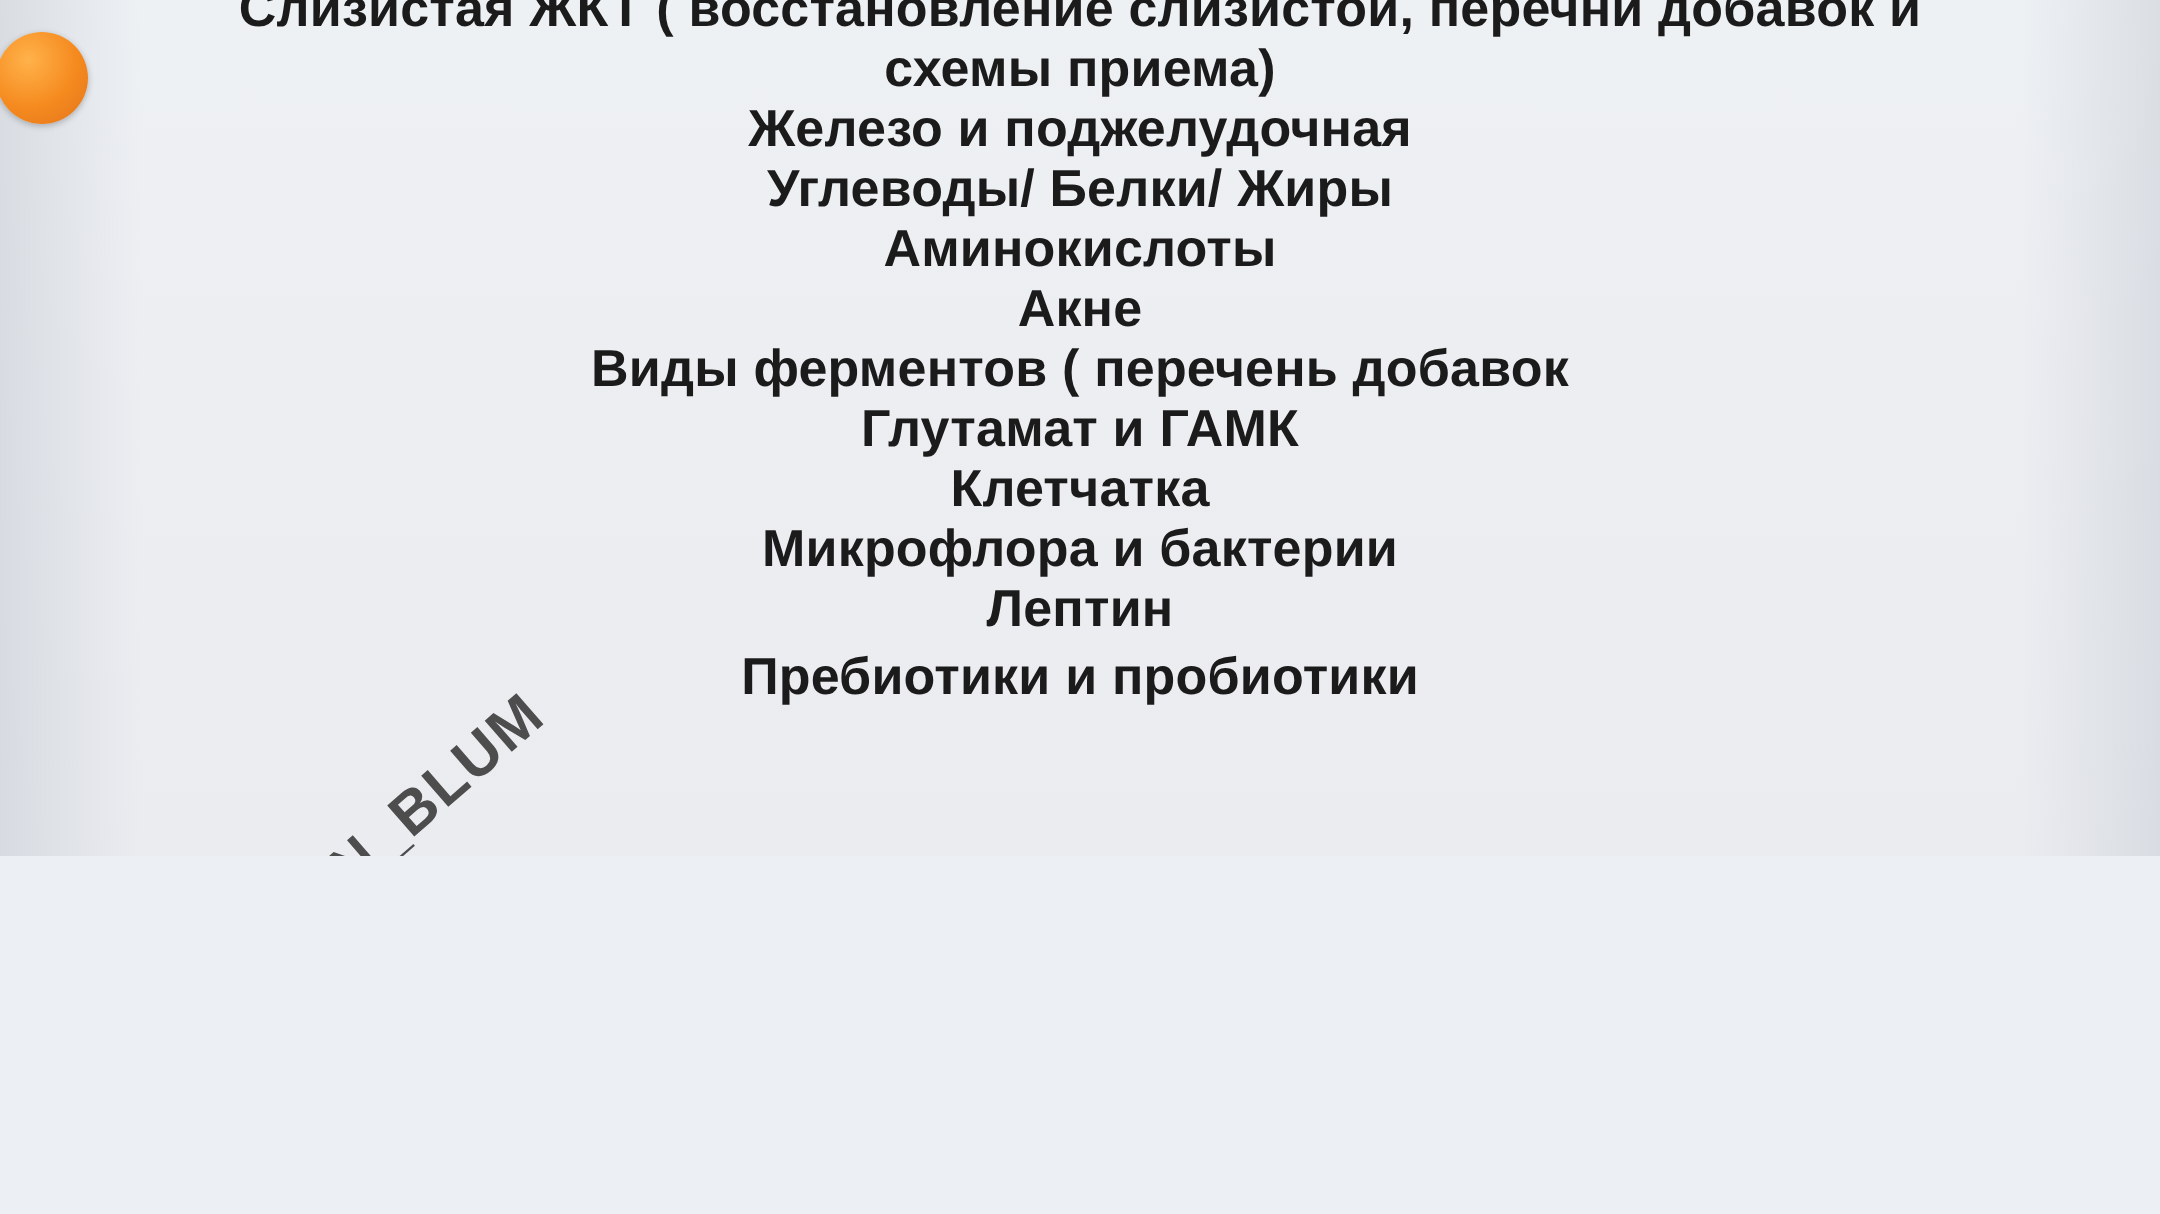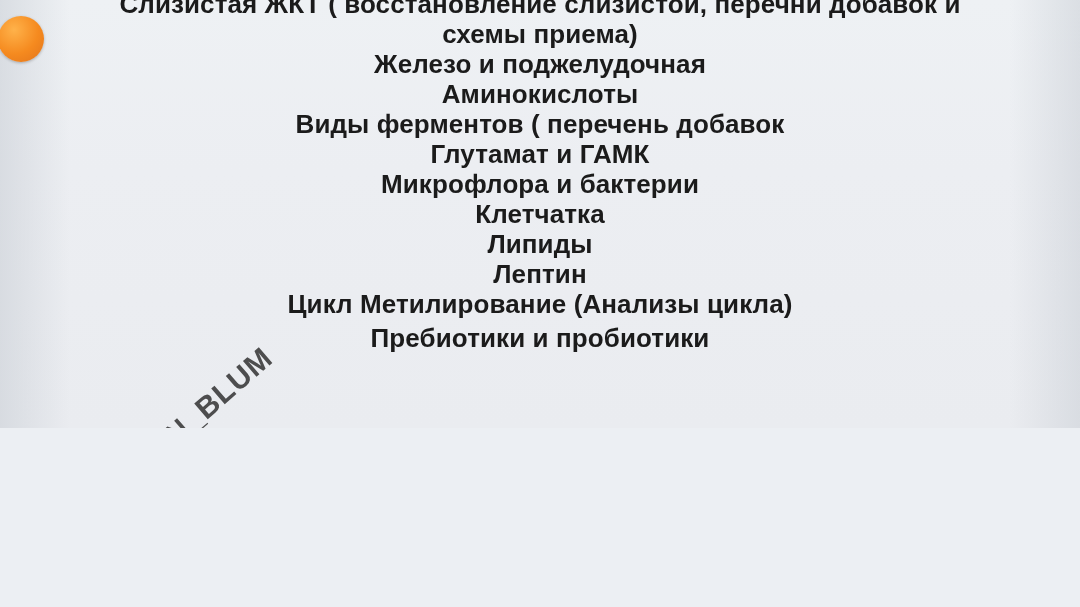--- a/index.html
+++ b/index.html
@@ -100,27 +100,27 @@
 <body>
 
 <div id="page">
 
   <div id="sticker"></div>
 
   <div id="lines">
     <div class="line clipped-top">Слизистая ЖКТ ( восстановление слизистой, перечни добавок и</div>
     <div class="line">схемы приема)</div>
     <div class="line">Железо и поджелудочная</div>
+    <div class="line">Углеводы/ Белки/ Жиры</div>
     <div class="line">Аминокислоты</div>
+    <div class="line">Акне</div>
     <div class="line">Виды ферментов ( перечень добавок</div>
     <div class="line">Глутамат и ГАМК</div>
+    <div class="line">Клетчатка</div>
     <div class="line">Микрофлора и бактерии</div>
-    <div class="line">Клетчатка</div>
-    <div class="line">Липиды</div>
     <div class="line">Лептин</div>
-    <div class="line">Цикл Метилирование (Анализы цикла)</div>
     <div class="line clipped-bottom">Пребиотики и пробиотики</div>
   </div>
 
   <div class="wm" id="wm-left">АFON_BLUM</div>
   <div class="wm" id="wm-right">@MARAFON_BLUM</div>
 
 </div>
 
 </body></html>

